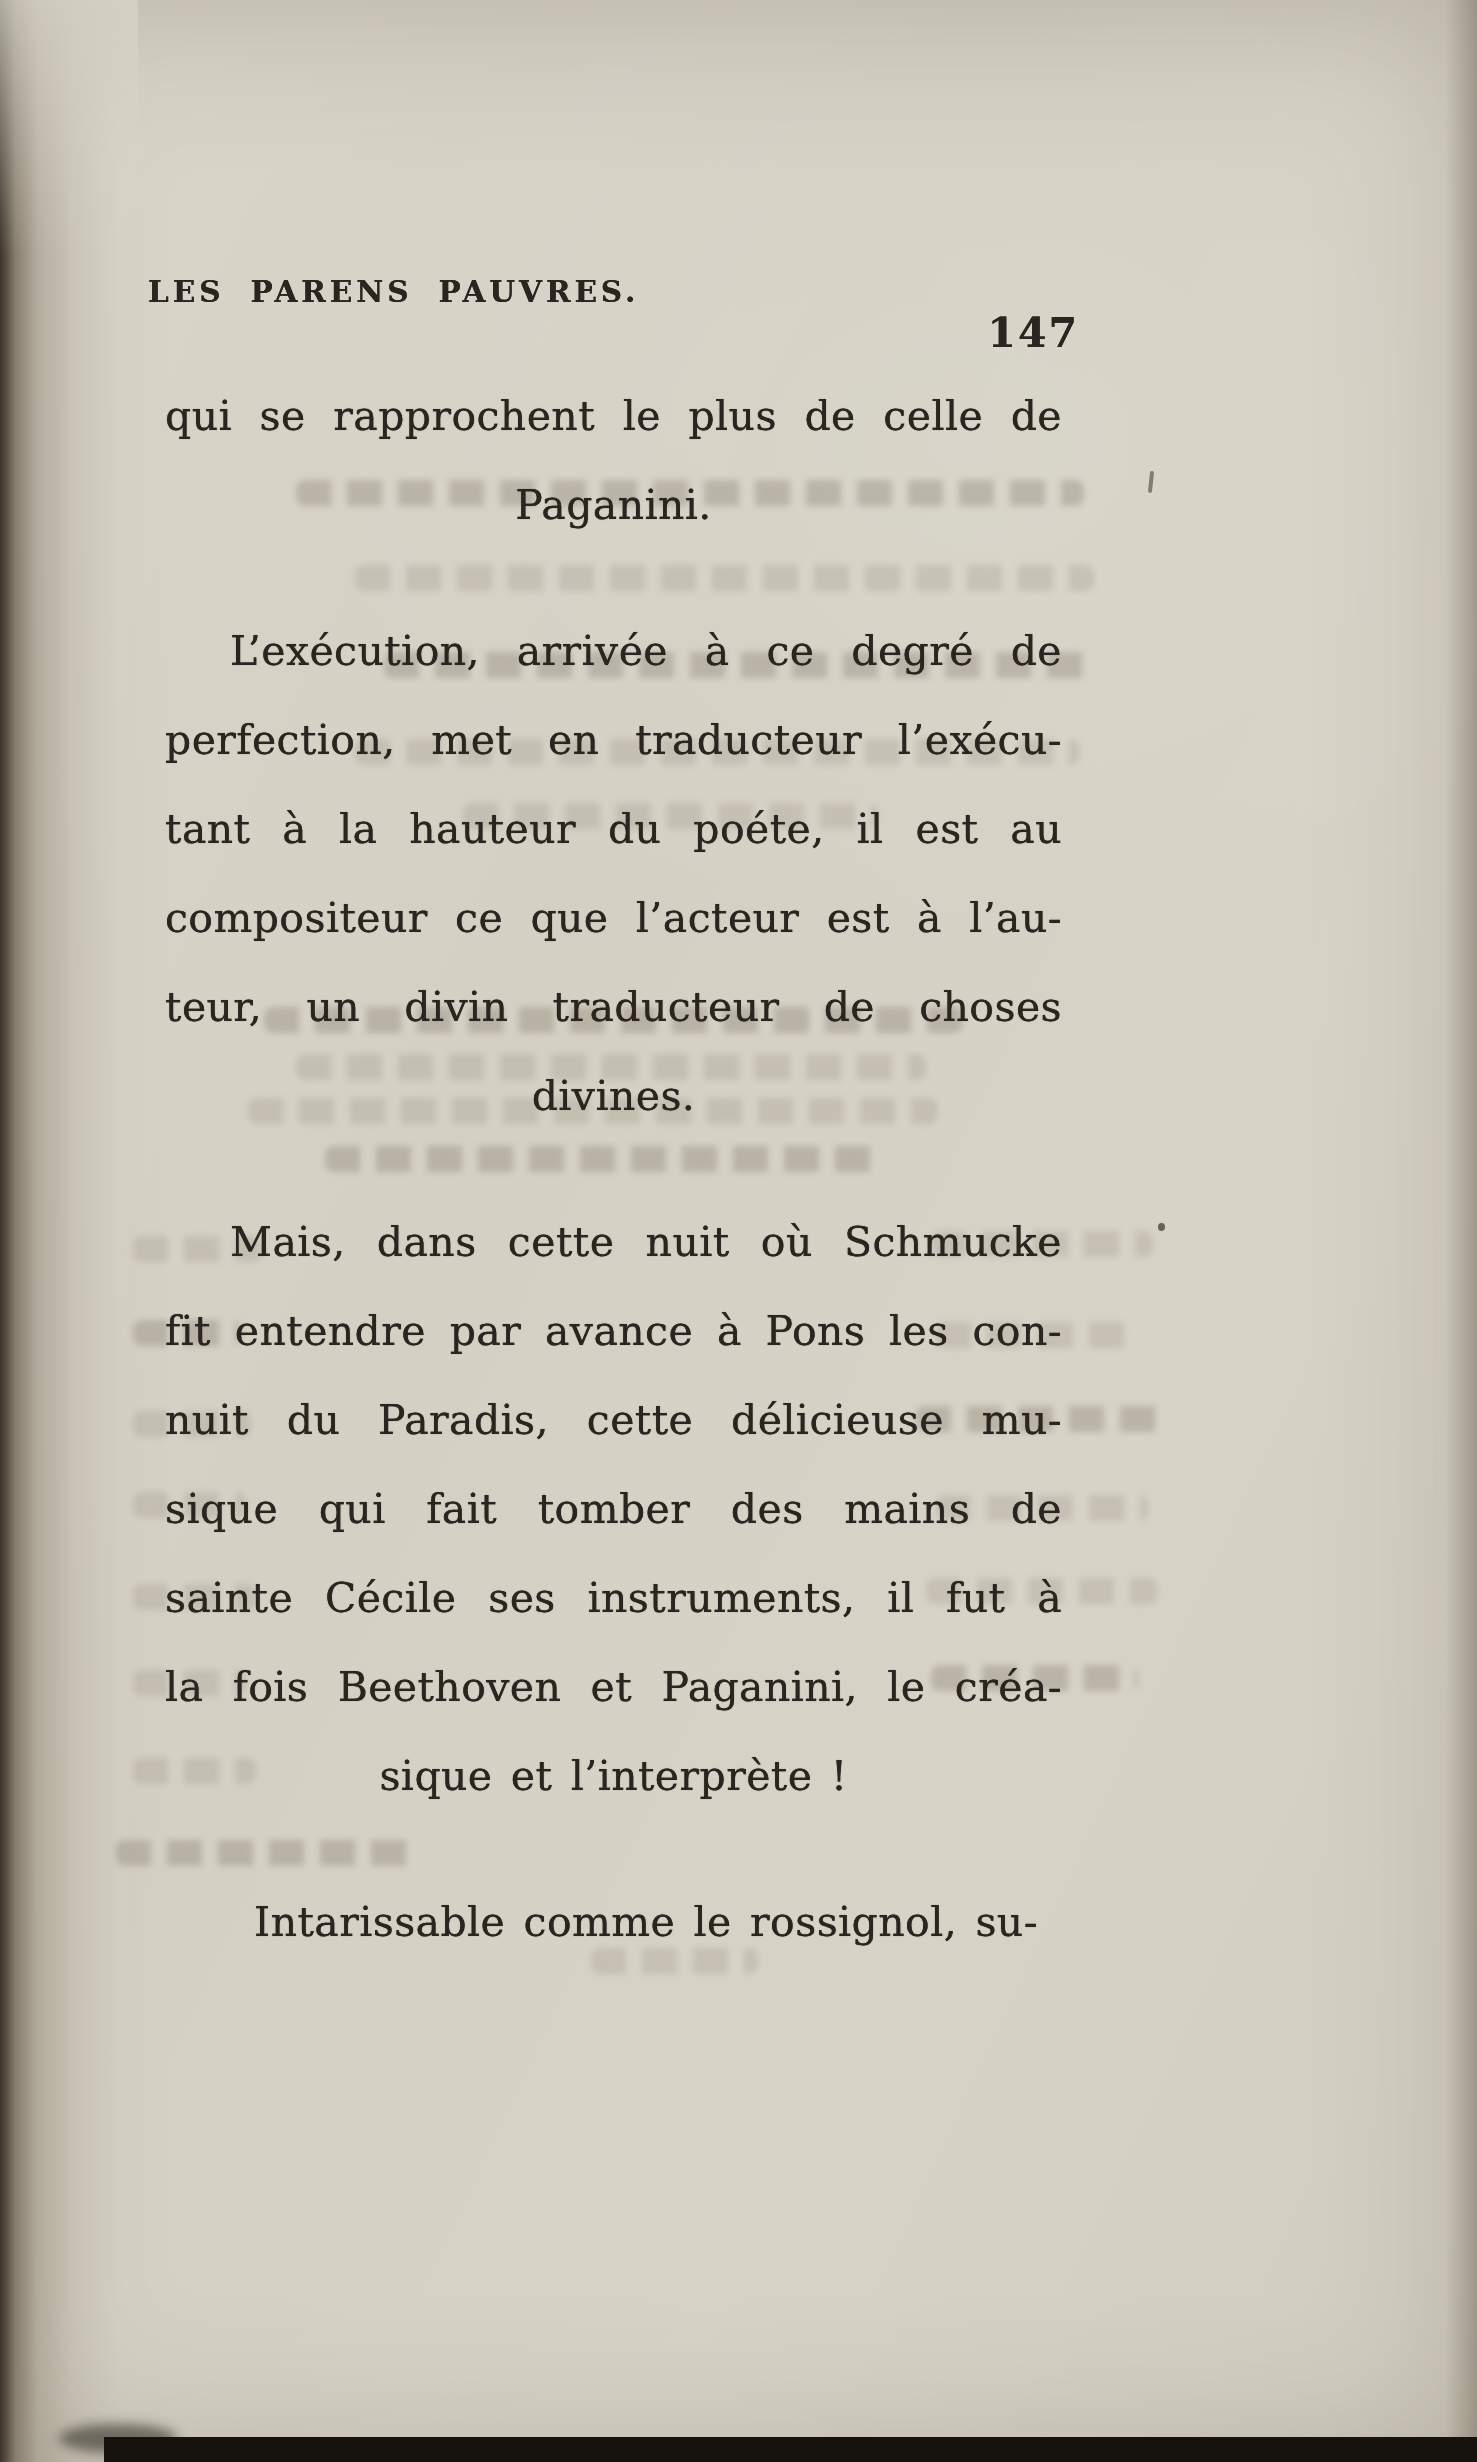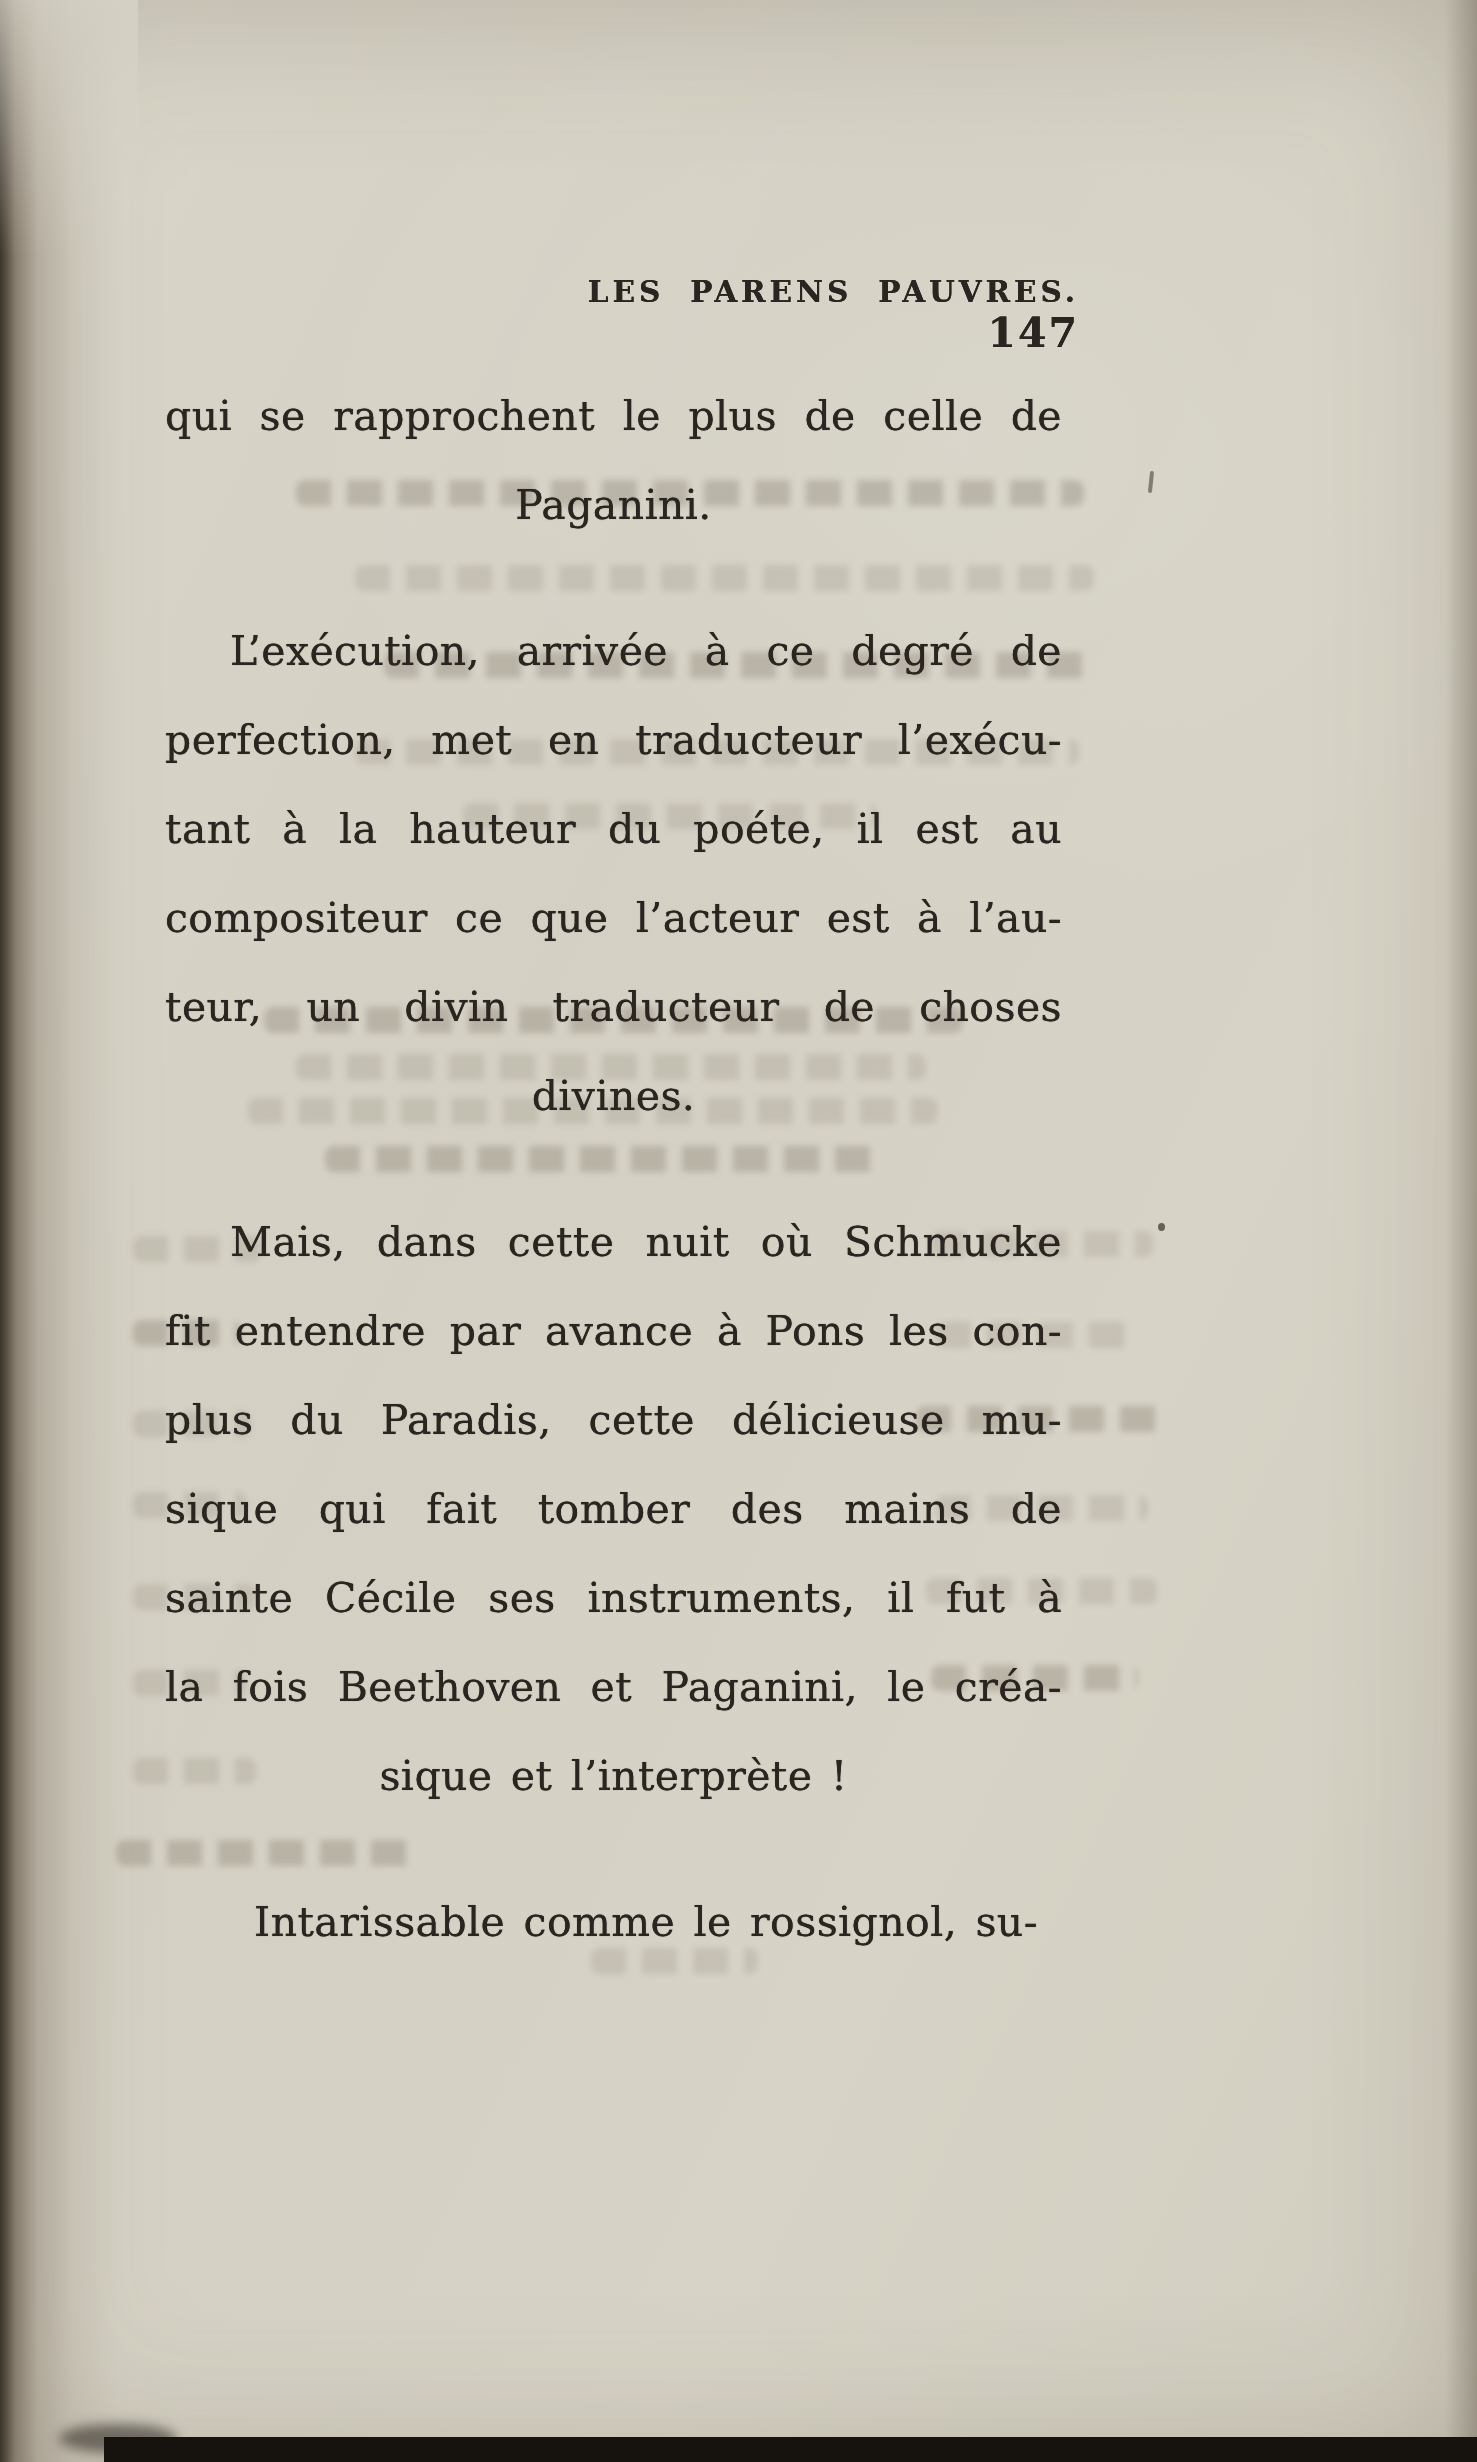--- a/index.html
+++ b/index.html
@@ -34,21 +34,21 @@
     position:absolute;left:104px;right:0;bottom:0;height:25.6px;
     background:var(--scan_bar,#16130f);
   }
   .bottom-smudge{
     position:absolute;left:59px;bottom:9.9px;width:118px;height:29.6px;
     background:rgba(40,35,28,.55);filter:blur(5.9px);border-radius:50%;
   }
   
   .running-head{
     position:absolute;left:148px;top:274px;width:931px;height:45px;
-    text-align:right;color:var(--ink,#2b2521);
+    text-align:left;color:var(--ink,#2b2521);
   }
   .head-title{
     display:inline-block;
     font-size:29.6px;font-weight:700;letter-spacing:3.9px;word-spacing:11.8px;
     text-shadow:0 0 0.6px currentColor;
   }
   .page-number{
     position:absolute;right:0;top:-7.9px;
     font-size:41px;font-weight:600;letter-spacing:2px;
     text-shadow:0 0 0.5px currentColor;
@@ -141,21 +141,21 @@
       <div class="line j">perfection, met en traducteur l’exécu-</div>
       <div class="line j">tant à la hauteur du poéte, il est au</div>
       <div class="line j">compositeur ce que l’acteur est à l’au-</div>
       <div class="line j">teur, un divin traducteur de choses</div>
       <div class="line l">divines.</div>
     </div>
 
     <div class="para">
       <div class="line j indent">Mais, dans cette nuit où Schmucke</div>
       <div class="line j">fit entendre par avance à Pons les con-</div>
-      <div class="line j">plus du Paradis, cette délicieuse mu-</div>
+      <div class="line j">nuit du Paradis, cette délicieuse mu-</div>
       <div class="line j">sique qui fait tomber des mains de</div>
       <div class="line j">sainte Cécile ses instruments, il fut à</div>
       <div class="line j">la fois Beethoven et Paganini, le créa-</div>
       <div class="line l">sique et l’interprète !</div>
     </div>
 
     <div class="para">
       <div class="line l indent">Intarissable comme le rossignol, su-</div>
     </div>
 

